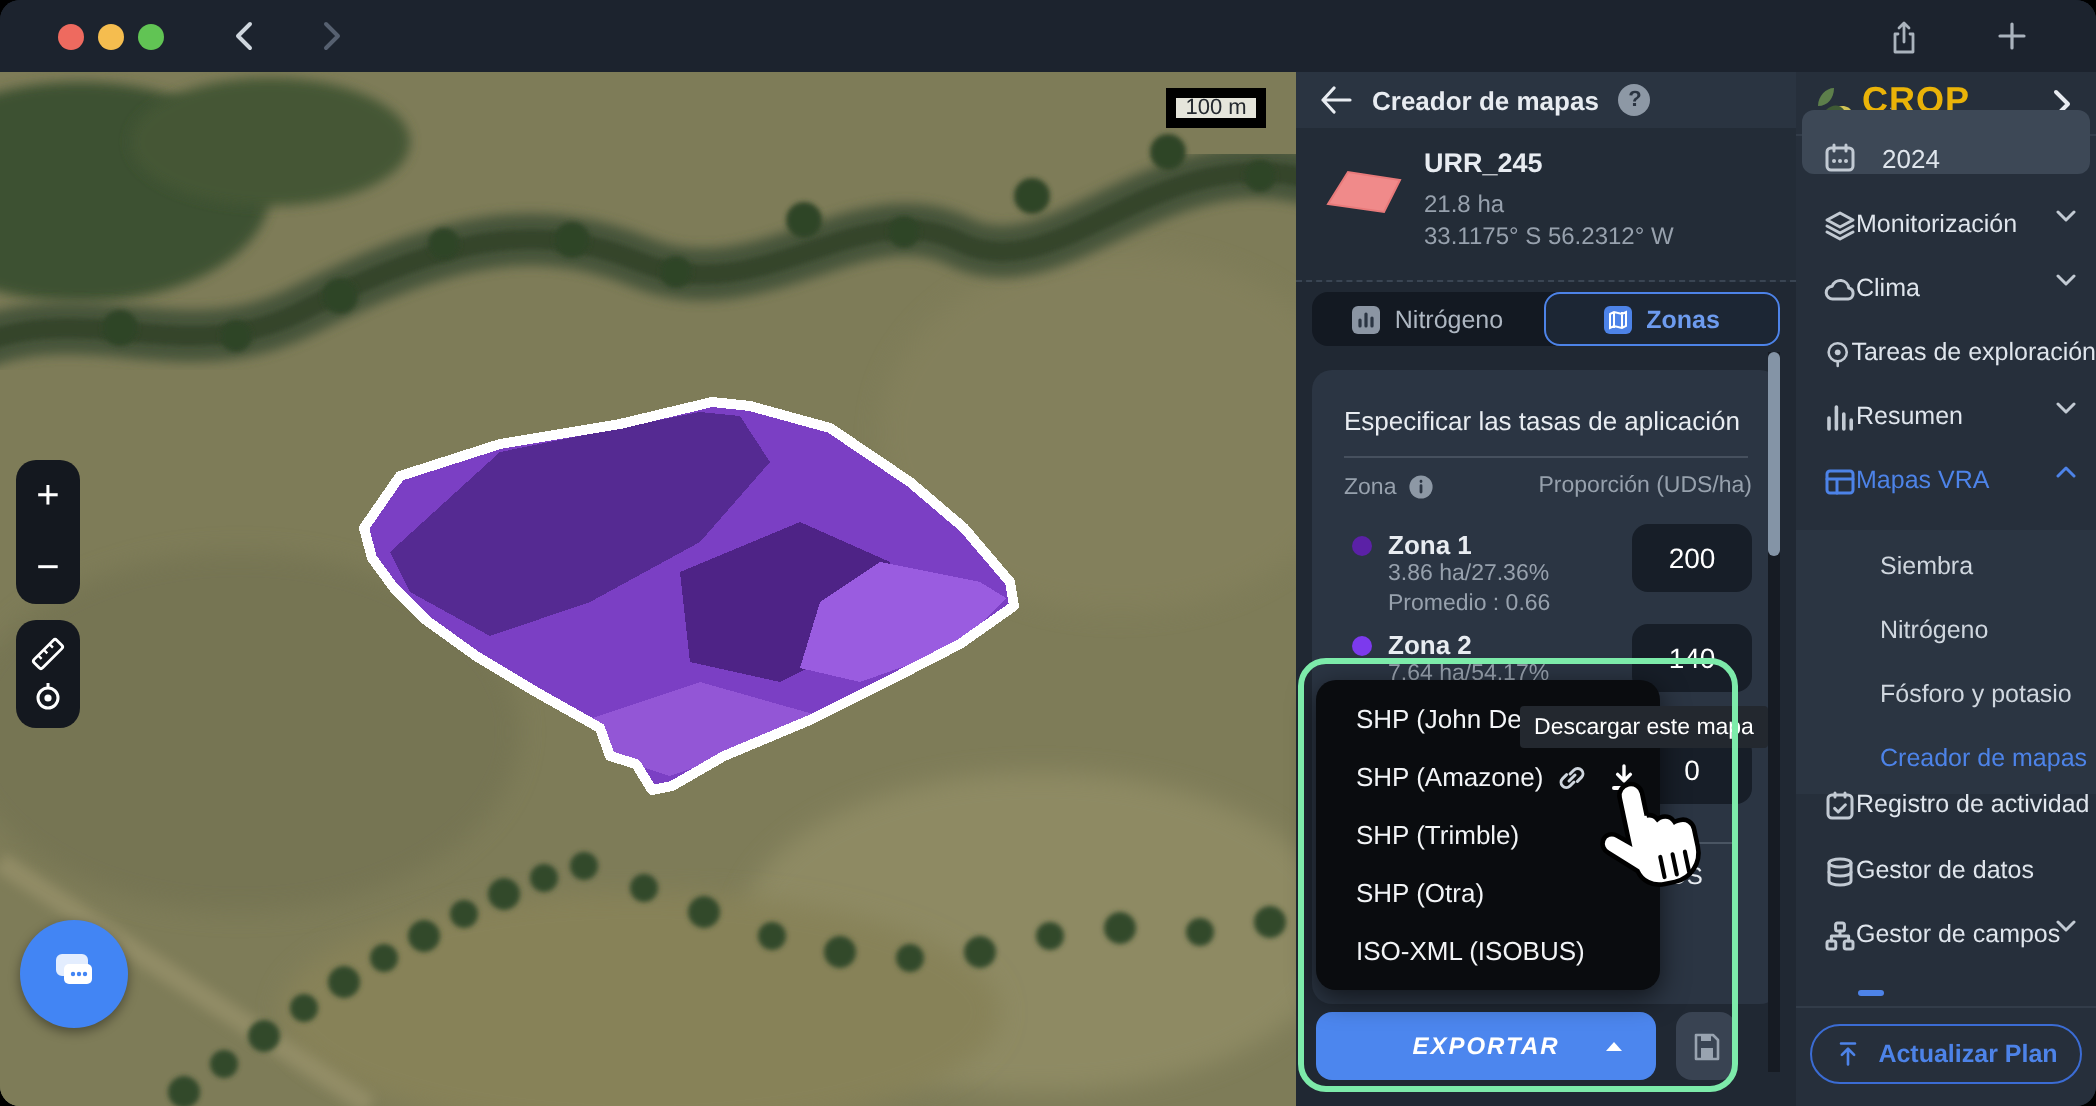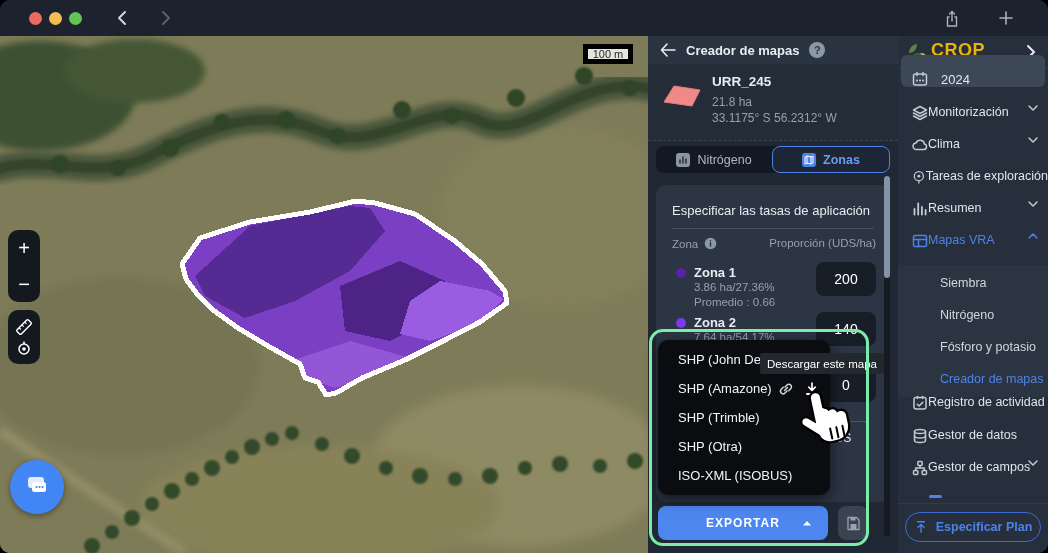--- a/index.html
+++ b/index.html
@@ -36,21 +36,21 @@
   #ratescard .cardtitle{position:absolute;left:16px;top:18px;font-size:13px;font-weight:normal;}
   #ratescard .carddiv{position:absolute;left:16px;right:16px;top:43px;height:1px;background:#46505e;}
   .colhead{position:absolute;top:52px;color:#97a1ad;font-size:11.5px;}
   .zdot{position:absolute;width:10px;height:10px;border-radius:50%;}
   .zname{position:absolute;font-size:13px;font-weight:bold;}
   .zsub{position:absolute;color:#97a1ad;font-size:11.5px;}
   .rate-input{position:absolute;left:160px;width:60px;height:34px;background:#171e28;border-radius:8px;color:#fff;font-size:14px;display:flex;align-items:center;justify-content:center;}
   #scrolltrack{position:absolute;left:236px;top:140px;width:6px;height:360px;background:#161b23;}
   #scrollthumb{position:absolute;left:236px;top:140px;width:6px;height:102px;background:#8494a6;border-radius:3px;}
   
-  #exportbtn{position:absolute;left:10px;top:470px;width:170px;height:34px;background:#4c86ee;border-radius:8px;color:#fff;font-size:12px;font-weight:bold;letter-spacing:1px;display:flex;align-items:center;justify-content:center;cursor:pointer;}
+  #exportbtn{position:absolute;left:10px;top:470px;width:170px;height:34px;background:#4c86ee;border-radius:8px;color:#fff;font-size:12px;font-weight:bold;letter-spacing:1px;display:flex;align-items:center;justify-content:center;cursor:pointer;font-style:italic;}
   #exportbtn .caret{position:absolute;right:16px;}
   #savebtn{position:absolute;left:190px;top:470px;width:30px;height:34px;background:#394352;border-radius:8px;display:flex;align-items:center;justify-content:center;cursor:pointer;}
   
   #exportmenu{position:absolute;left:10px;top:304px;width:172px;height:155px;background:#0a0c0f;border-radius:10px;padding:5px 0;z-index:20;box-shadow:0 4px 14px rgba(0,0,0,.6);}
   .mitem{height:29px;display:flex;align-items:center;padding-left:20px;font-size:13px;color:#f2f4f6;cursor:pointer;}
   #rowicons{position:absolute;left:130px;top:345px;display:flex;gap:10px;z-index:21;}
   #tooltip{position:absolute;left:112px;top:317px;width:124px;height:21px;background:#23282f;color:#fff;font-size:11.5px;display:flex;align-items:center;justify-content:center;z-index:25;border-radius:2px;}
   #handcursor{position:absolute;left:147px;top:352px;z-index:40;}
   #highlight{position:absolute;left:1px;top:293px;width:220px;height:217px;border:3px solid #7debaa;border-radius:14px;z-index:30;pointer-events:none;}
   
@@ -451,17 +451,17 @@
         </span>
     </div>
 
     <div id="peek"></div>
     <div class="divline"></div>
 
     <div id="updplan">
       <svg width="14" height="14" viewBox="0 0 16 16">
           <path d="M8 14V5.5M4.5 8.5L8 5l3.5 3.5M4 2h8" class="icblue" stroke-width="1.8"></path>
         </svg>
-      <span>Especificar Plan</span>
+      <span>Actualizar Plan</span>
     </div>
   </div>
 
 </div>
 
 </body></html>

